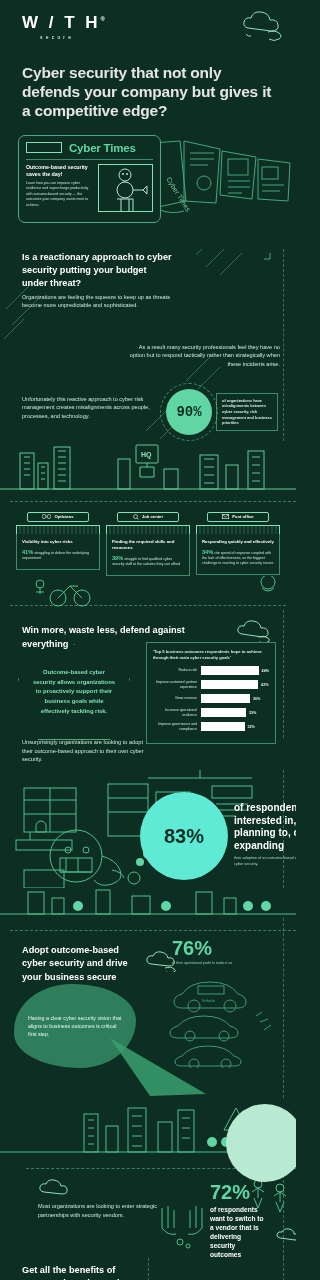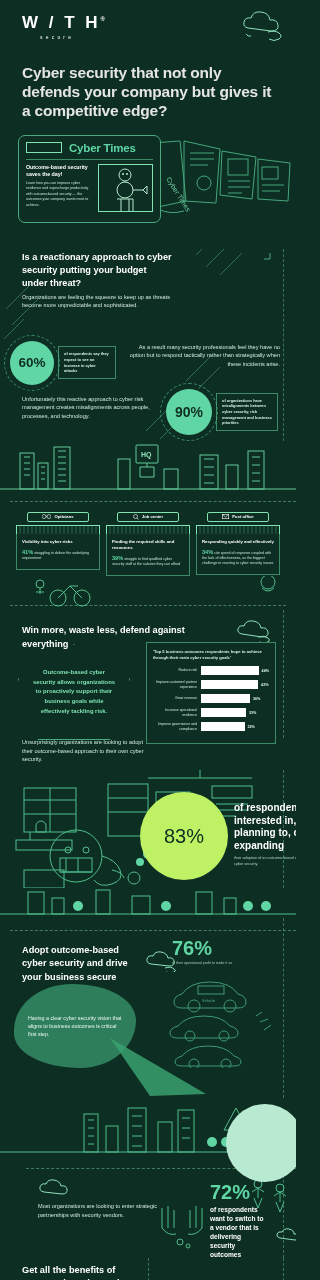--- a/index.html
+++ b/index.html
@@ -167,23 +167,23 @@
     width: 48px; text-align: right; padding-right: 4px;
     font-size: 3.5px; line-height: 1.3; color: #cfe9dc;
   }
   .cbarwrap { flex: 1; display: flex; align-items: center; }
   .cbar { height: 9px; background: #ffffff; }
   .cval { font-size: 3.7px; color: #d8f0e5; margin-left: 3px; font-weight: bold; }
 
   
   .big83 {
     width: 88px; height: 88px; border-radius: 50%;
-    background: #bef264; color: #0d2e22;
+    background: #5eead4; color: #0d2e22;
     display: flex; align-items: center; justify-content: center;
-    font-size: 20px; font-weight: normal;
+    font-size: 20px; font-weight: bold;
   }
   .big83-txt { font-size: 10px; font-weight: bold; line-height: 1.25; color: #ffffff; }
   .big83-sub { font-size: 3.8px; line-height: 1.5; color: #a8d8c2; margin-top: 4px; }
 
   
   .blob {
     width: 122px; height: 84px;
     background: #2e7d5b;
     border-radius: 48% 52% 46% 54% / 56% 44% 58% 42%;
     display: flex; align-items: center;
@@ -276,33 +276,27 @@
       </g>
     </svg>
 
     <div class="dot-v" style="right:12px;"></div>
 
     <h2 class="h2" style="position:absolute;left:22px;top:2px;width:150px;">Is a reactionary approach to cyber security putting your budget under threat?</h2>
 
     <p class="p" style="position:absolute;left:22px;top:44px;width:152px;">Organizations are feeling the squeeze to keep up as threats become more unpredictable and sophisticated.</p>
 
 
-    <div style="position:absolute;left:10px;top:92px;display:flex;align-items:center;gap:4px;">
-      <div class="bubble ring" style="width:44px;height:44px;font-size:13.5px;">
-        <span>60%</span>
-      </div>
-      <div class="stat-label-box" style="width:58px;">of respondents say they expect to see an increase in cyber attacks</div>
-    </div>
 
     <p class="p" style="position:absolute;left:128px;top:94px;width:152px;text-align:right;">As a result many security professionals feel they have no option but to respond tactically rather than strategically when these incidents arise.</p>
 
     <p class="p" style="position:absolute;left:22px;top:146px;width:146px;">Unfortunately this reactive approach to cyber risk management creates misalignments across people, processes, and technology.</p>
 
     <div style="position:absolute;left:166px;top:140px;display:flex;align-items:center;gap:4px;">
-      <div class="bubble ring" style="width:46px;height:46px;font-size:14px;">
+      <div class="bubble ring" style="width:46px;height:46px;font-size:14px;font-family:Liberation Mono, monospace;">
         <span>90%</span>
       </div>
       <div class="stat-label-box" style="width:62px;">of organizations have misalignments between cyber security, risk management and business priorities</div>
     </div>
   </div>
 
   <div style="position:relative;height:52px;">
     <svg class="svgbg" width="296" height="52" viewBox="0 0 296 52">
       <g fill="none" stroke="#63c999" stroke-width="1">
         <rect x="20" y="12" width="14" height="36"></rect>

